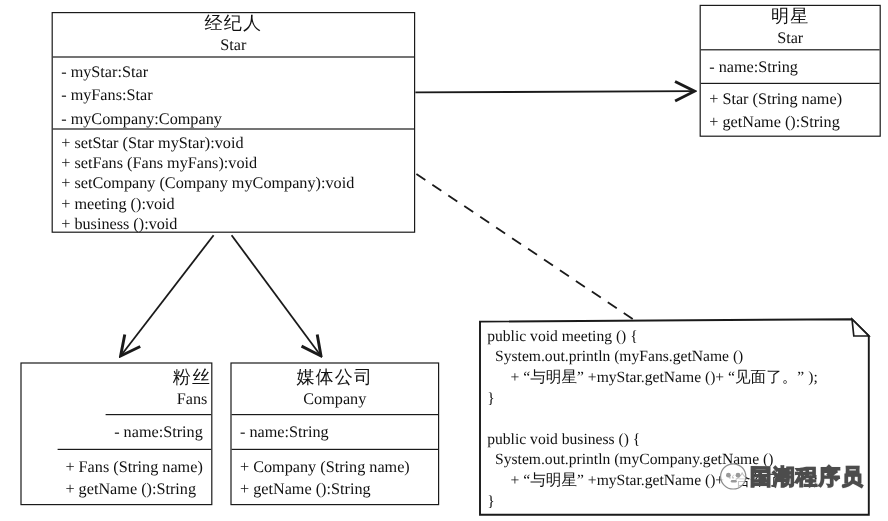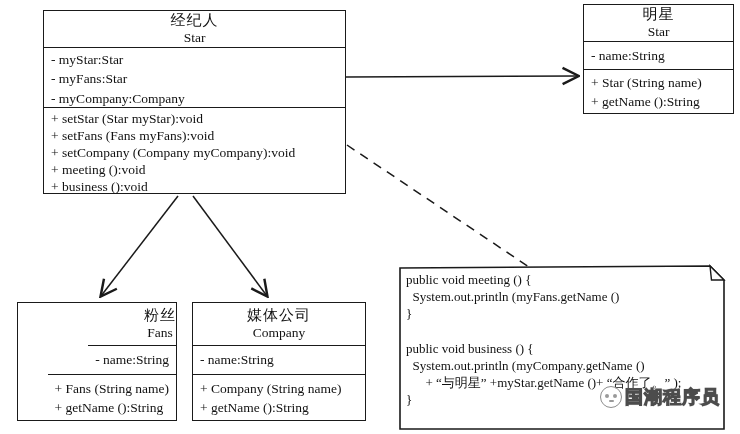--- a/index.html
+++ b/index.html
@@ -125,20 +125,21 @@
       </div>
     <div class="cmp cmp-methods" style="flex:1;padding-top:4px;">
         <div class="member-line">+ Company (String name)</div>
         <div class="member-line">+ getName ():String</div>
       </div>
   </div>
 
   <div id="note-text">
       <div class="code-line">public void meeting () {</div>
       <div class="code-line">  System.out.println (myFans.getName ()</div>
+      <div class="code-line">      + “与明星” +myStar.getName ()+ “见面了。” );</div>
       <div class="code-line">}</div>
       <div class="code-line"></div>
       <div class="code-line">public void business () {</div>
       <div class="code-line">  System.out.println (myCompany.getName ()</div>
       <div class="code-line">      + “与明星” +myStar.getName ()+ “合作了。” );</div>
       <div class="code-line">}</div>
     </div>
 
   <div id="watermark">
     <div id="wm-logo">

